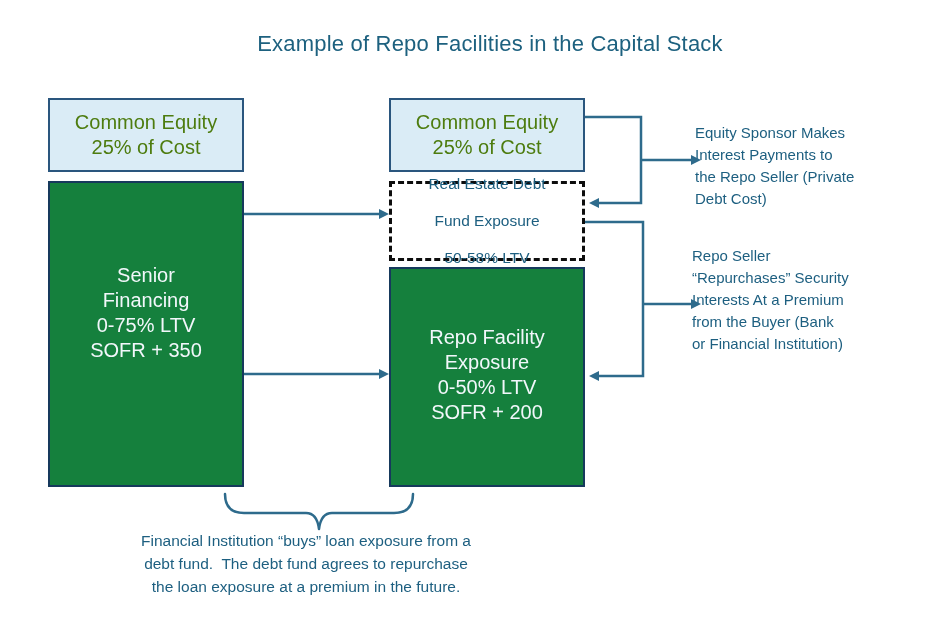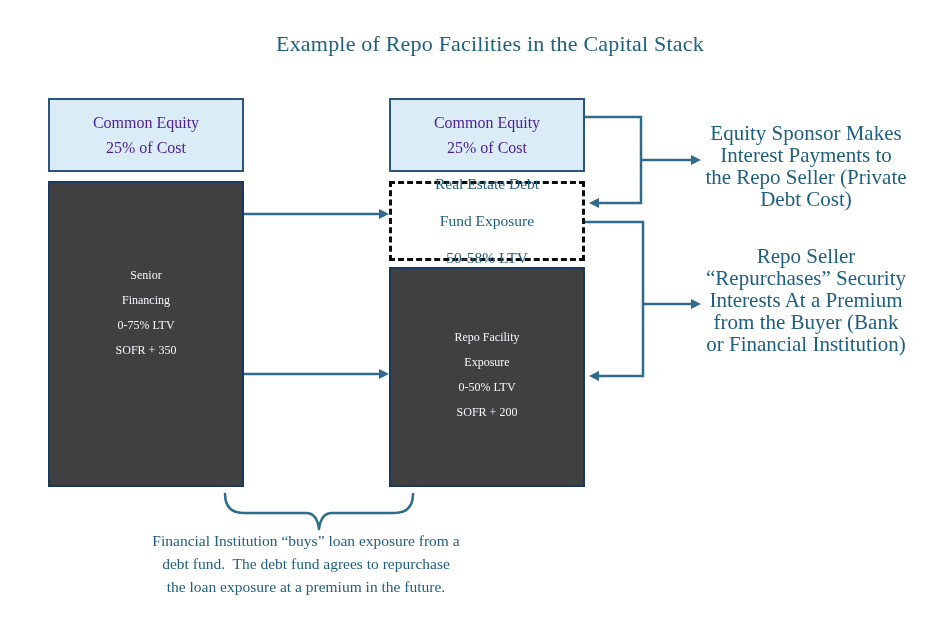--- a/index.html
+++ b/index.html
@@ -2,48 +2,48 @@
 <html><head>
 <meta charset="utf-8">
 <style>
   * { margin: 0; padding: 0; box-sizing: border-box; }
   html, body { background: #ffffff; }
   body {
     font-family: "Liberation Sans", "DejaVu Sans", sans-serif;
     width: 929px; height: 633px; overflow: hidden;
   }
   #canvas {
-    position: relative; width: 810px; height: 633px; background: #ffffff; font-family: Liberation Serif, serif;
+    position: relative; width: 810px; height: 633px; background: #ffffff;
   }
   .title {
     position: absolute; left: 60px; top: 31px; width: 860px;
     text-align: center; font-size: 22px; letter-spacing: 0.2px;
     color: #1d617f; font-weight: 500;
   }
   .box { position: absolute; display: flex; flex-direction: column; align-items: center; text-align: center; }
   .light-box {
-    background: #daecf6; border: 2px solid #2a567e; color: #4c1d95;
-    font-size: 16px; line-height: 25px; justify-content: center;
+    background: #daecf6; border: 2px solid #2a567e; color: #4d7c0f;
+    font-size: 20px; line-height: 25px; justify-content: center;
   }
   .dark-box {
-    background: #404040; border: 2px solid #16395c; color: #f2f7fb;
-    font-size: 12px; line-height: 25px; justify-content: flex-start;
+    background: #15803d; border: 2px solid #16395c; color: #f2f7fb;
+    font-size: 20px; line-height: 25px; justify-content: flex-start;
   }
   .dashed-box {
     background: #ffffff; border: 3px dashed #0d0d0d; color: #1d5f80;
     font-size: 15.5px; line-height: 24px; justify-content: center; gap: 13px;
   }
   #box-common-equity-left  { left: 48px;  top: 98px;  width: 196px; height: 74px; }
   #box-senior-financing    { left: 48px;  top: 181px; width: 196px; height: 306px; padding-top: 80px; }
   #box-common-equity-mid   { left: 389px; top: 98px;  width: 196px; height: 74px; }
   #box-debt-fund-exposure  { left: 389px; top: 181px; width: 196px; height: 80px; }
   #box-repo-facility       { left: 389px; top: 267px; width: 196px; height: 220px; padding-top: 56px; }
   .note {
-    position: absolute; text-align: center; color: #1d5f80;
-    font-size: 21px; line-height: 22px;
+    position: absolute; text-align: left; color: #1d5f80;
+    font-size: 15px; line-height: 22px;
   }
   #note-equity-sponsor { left: 695px; top: 122px; width: 222px; }
   #note-repo-seller    { left: 692px; top: 245px; width: 228px; }
   #caption {
     position: absolute; left: 104px; top: 529px; width: 404px;
     text-align: center; color: #1d5f80; font-size: 15.5px; line-height: 23px;
   }
   .line { white-space: pre-wrap; }
   #connector-layer { position: absolute; left: 0; top: 0; width: 929px; height: 633px; }
   #connector-layer path, #connector-layer line { stroke: #2e6b8c; stroke-width: 2.5; fill: none; }

